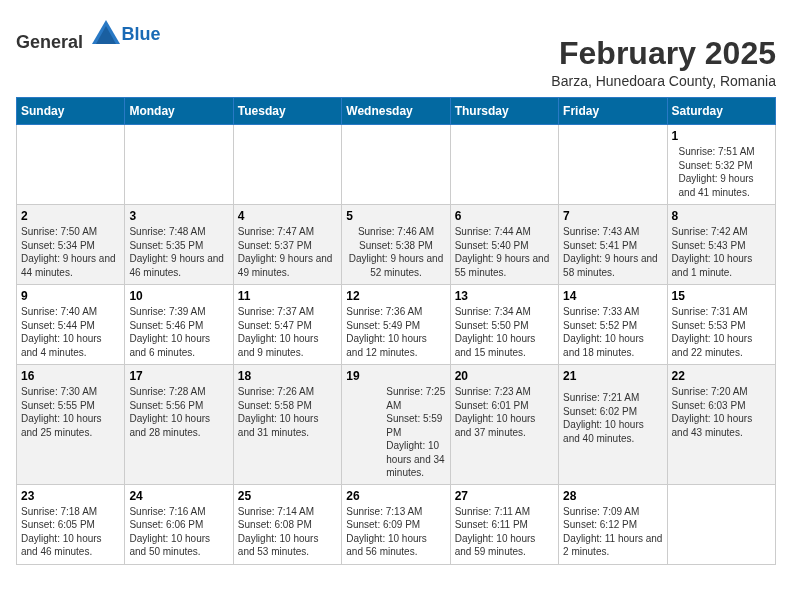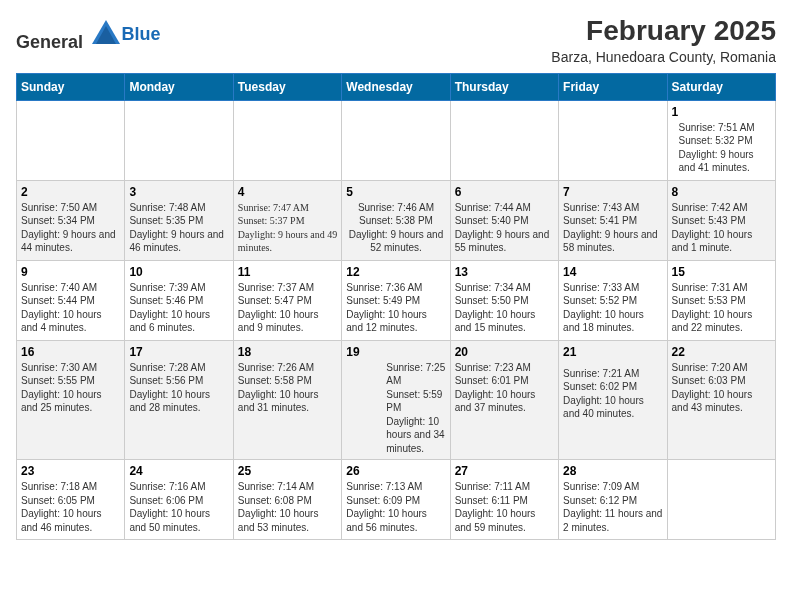--- a/index.html
+++ b/index.html
@@ -32,24 +32,25 @@
     }
     .logo-icon {
       width: 32px;
       height: 32px;
       margin-left: 2px;
     }
     .title-area {
       text-align: right;
     }
     .month-title {
-      font-size: 28px;
+      font-size: 32px;
       font-weight: bold;
       color: #333;
       line-height: 1.1;
+      margin-top: 20px;
     }
     .location-subtitle {
       font-size: 14px;
       color: #333;
       margin-top: 2px;
     }
     .calendar-table {
       width: 100%;
       border-collapse: collapse;
       font-size: 11px;
@@ -145,21 +146,21 @@
 Daylight: 9 hours and 44 minutes.</div>
         </td>
         <td>
           <div class="day-number">3</div>
           <div class="day-info" style="white-space: pre-line;">Sunrise: 7:48 AM
 Sunset: 5:35 PM
 Daylight: 9 hours and 46 minutes.</div>
         </td>
         <td>
           <div class="day-number">4</div>
-          <div class="day-info" style="white-space: pre-line; font-family: Liberation Serif, serif;">Sunrise: 7:47 AM
+          <div class="day-info" style="white-space: pre-line;">Sunrise: 7:47 AM
 Sunset: 5:37 PM
 Daylight: 9 hours and 49 minutes.</div>
         </td>
         <td>
           <div class="day-number">5</div>
           <div class="day-info" style="white-space: pre-line; text-align: center;">Sunrise: 7:46 AM
 Sunset: 5:38 PM
 Daylight: 9 hours and 52 minutes.</div>
         </td>
         <td>

